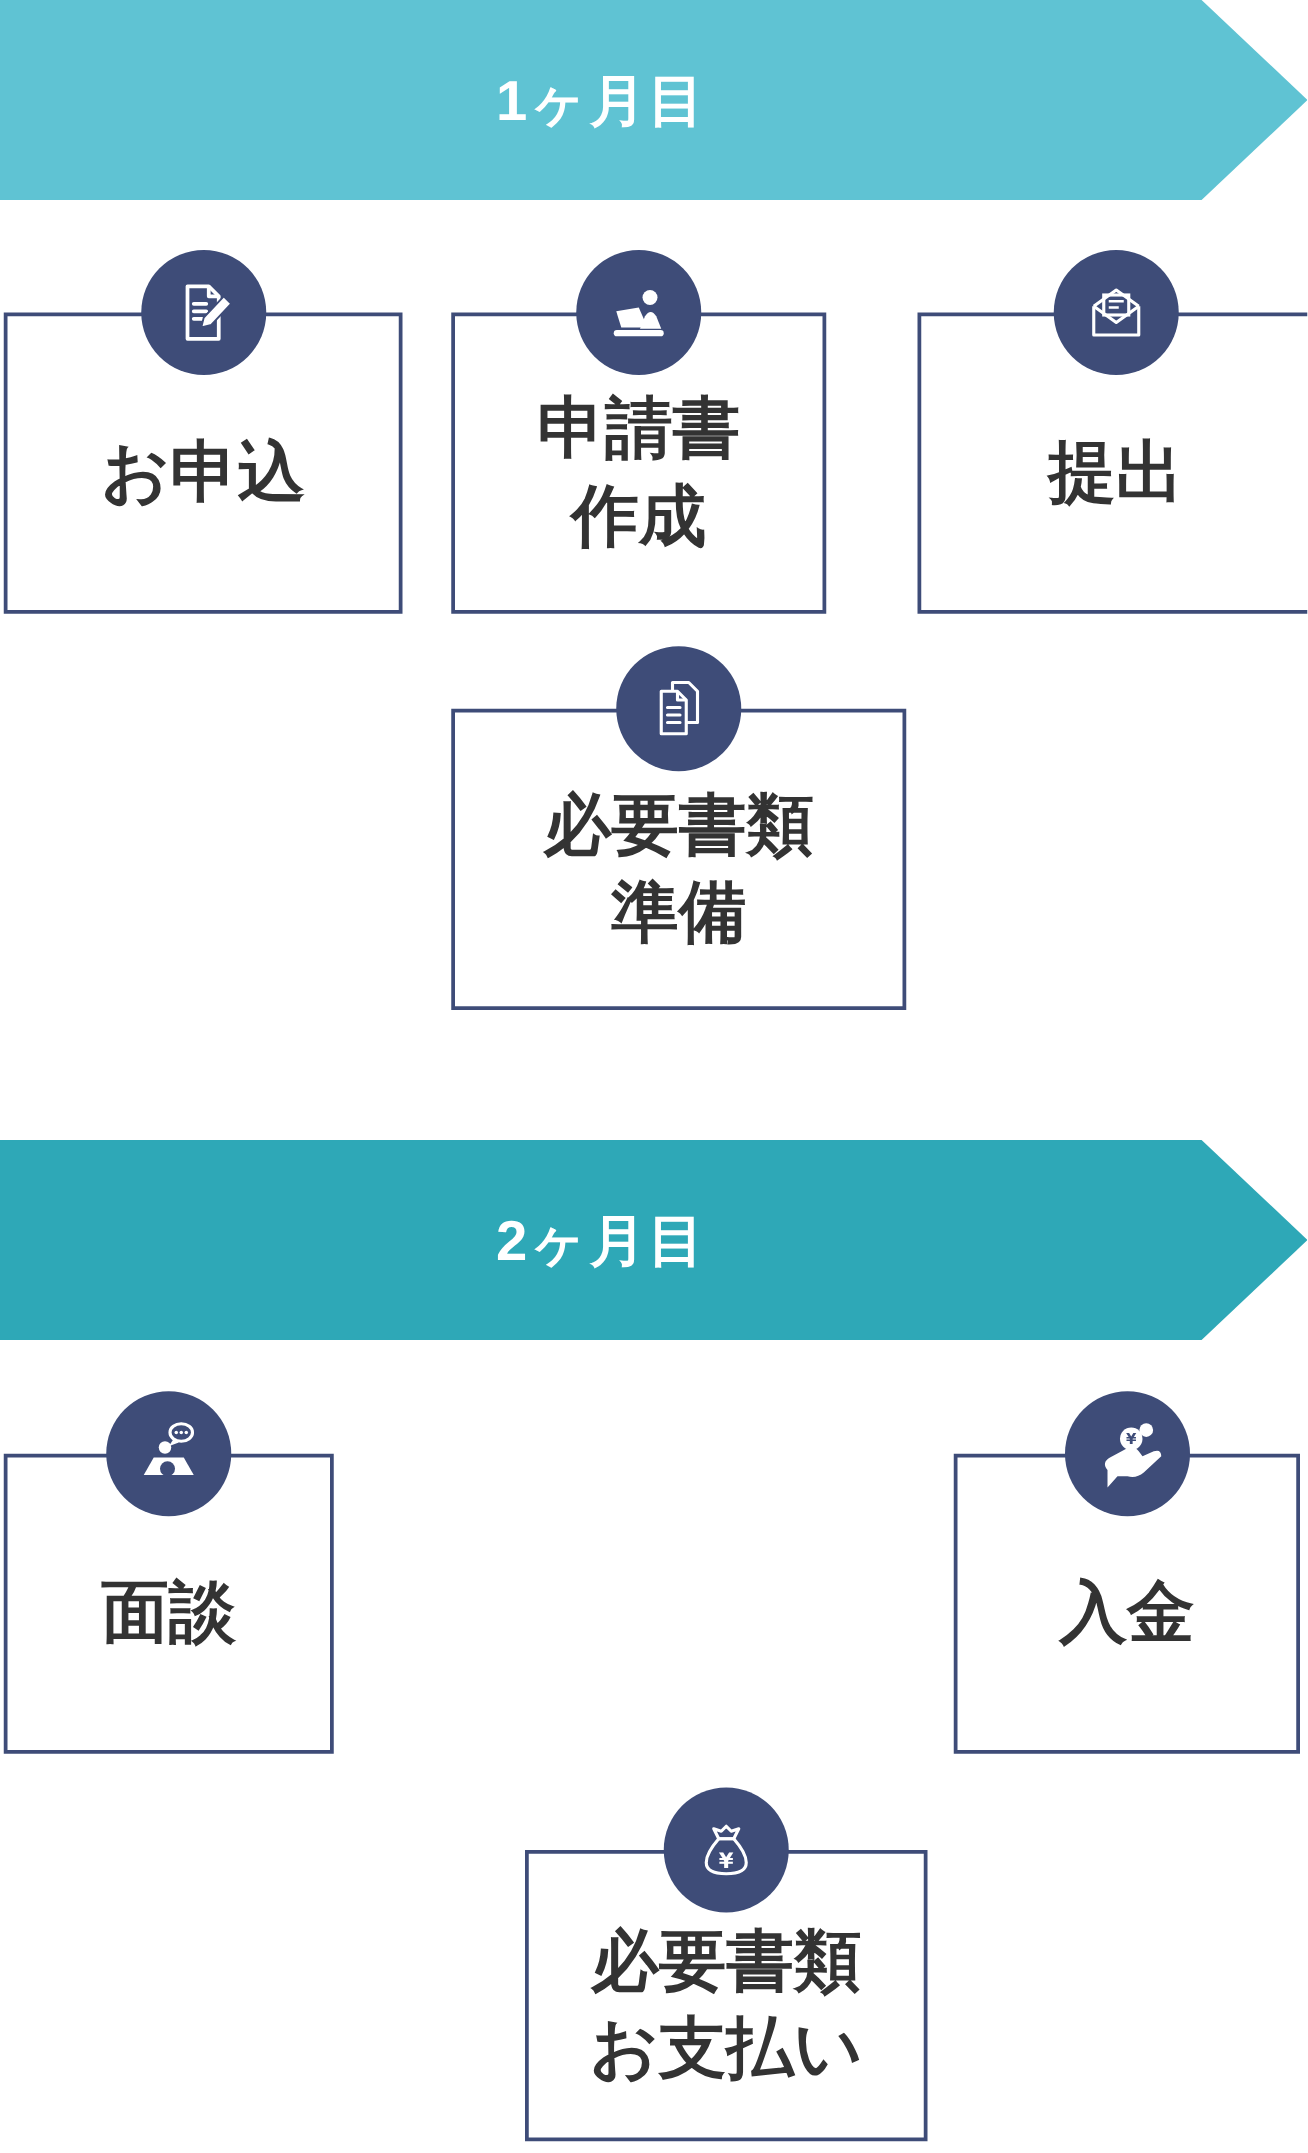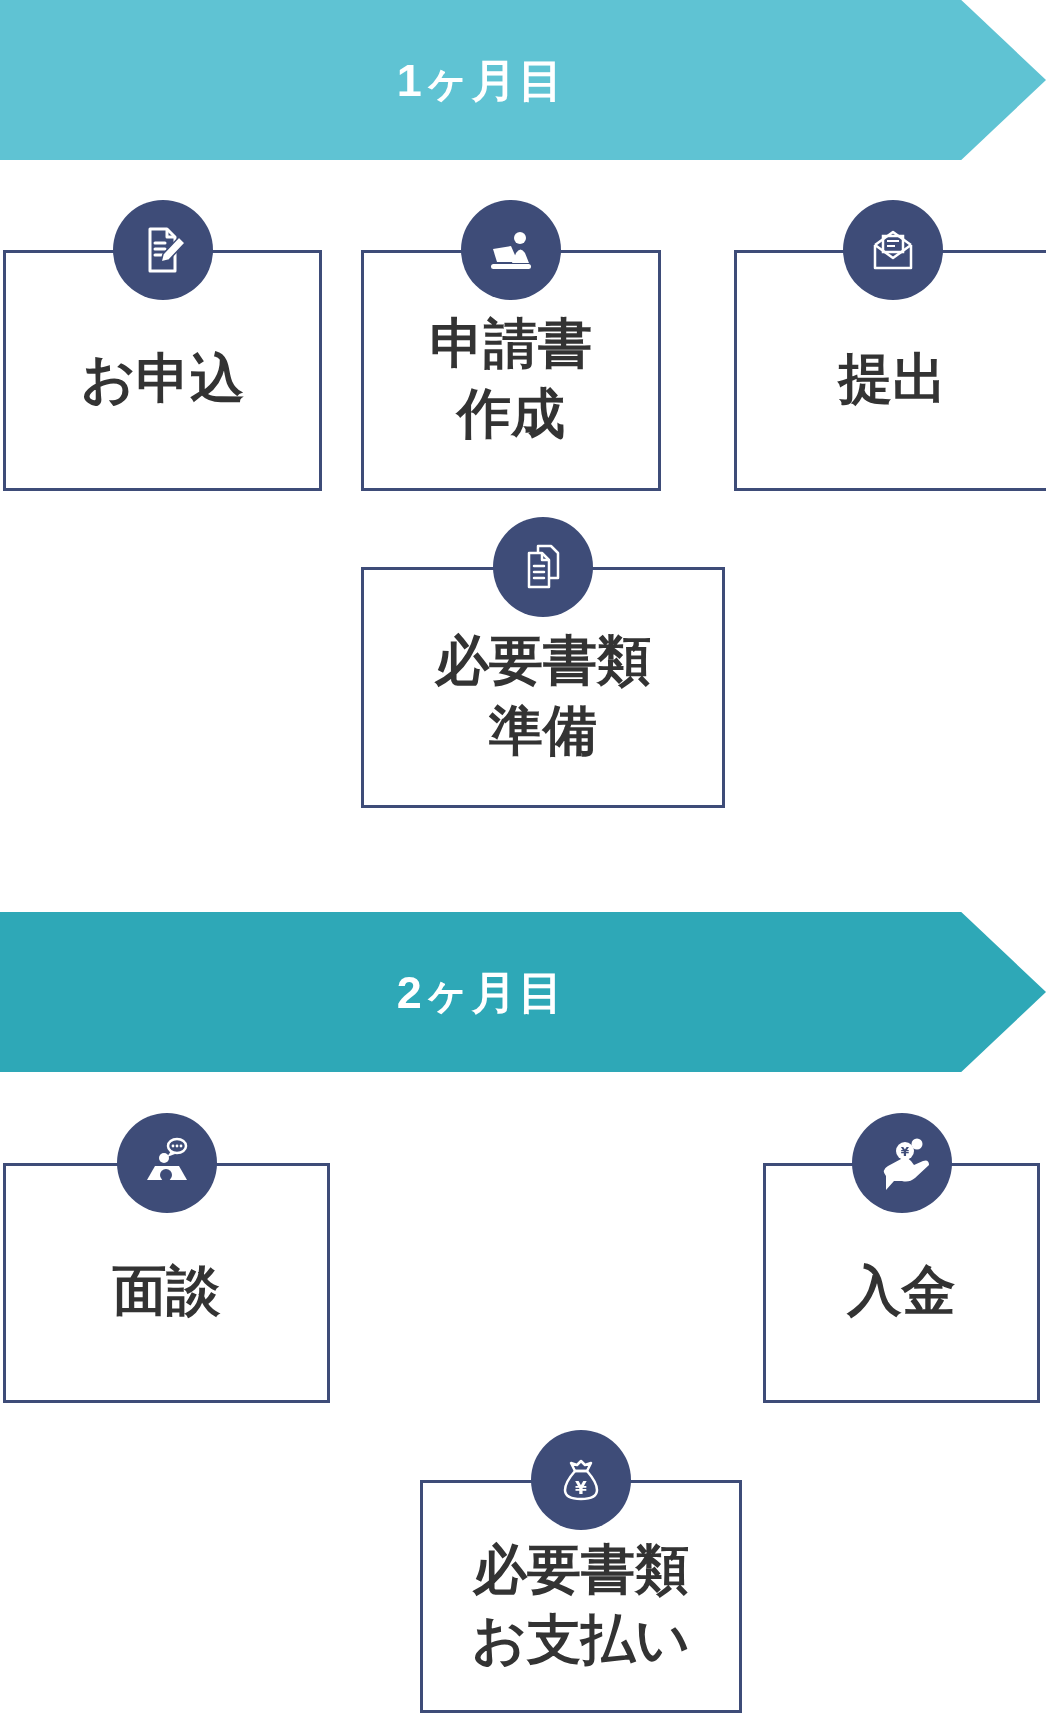--- a/index.html
+++ b/index.html
@@ -147,21 +147,21 @@
     <div class="card-label">
       <span class="line">必要書類</span>
       <span class="line">準備</span>
     </div>
   </div>
 
   <div class="banner banner--2">
     <span class="banner-label">2ヶ月目</span>
   </div>
 
-  <div class="card" style="left:3px;top:1163px;width:327px;height:240px">
+  <div class="card" style="left:3px;top:1163px;width:264px;height:240px">
     <div class="badge">
       <svg viewBox="0 0 64 64" aria-hidden="true">
         <ellipse cx="42" cy="15" rx="9" ry="7" fill="none" stroke="#fff" stroke-width="2.5"></ellipse>
         <path d="M36 20l-4 6 8-3z" fill="#fff"></path>
         <circle cx="38" cy="15" r="1.4" fill="#fff"></circle>
         <circle cx="42" cy="15" r="1.4" fill="#fff"></circle>
         <circle cx="46" cy="15" r="1.4" fill="#fff"></circle>
         <circle cx="29" cy="27" r="5" fill="#fff"></circle>
         <path d="M12 49l8-14h24l8 14z" fill="#fff"></path>
         <circle class="fill-navy" cx="31" cy="44" r="6"></circle>

